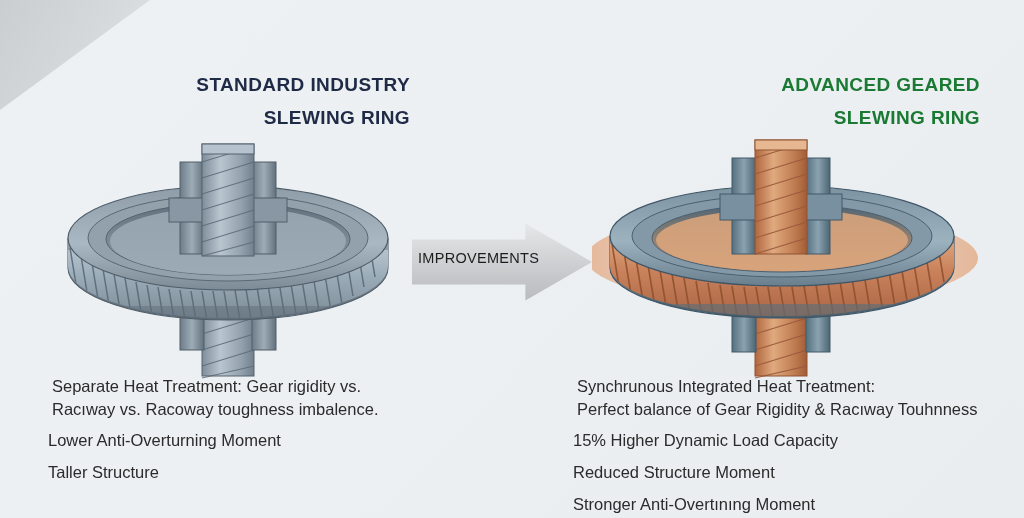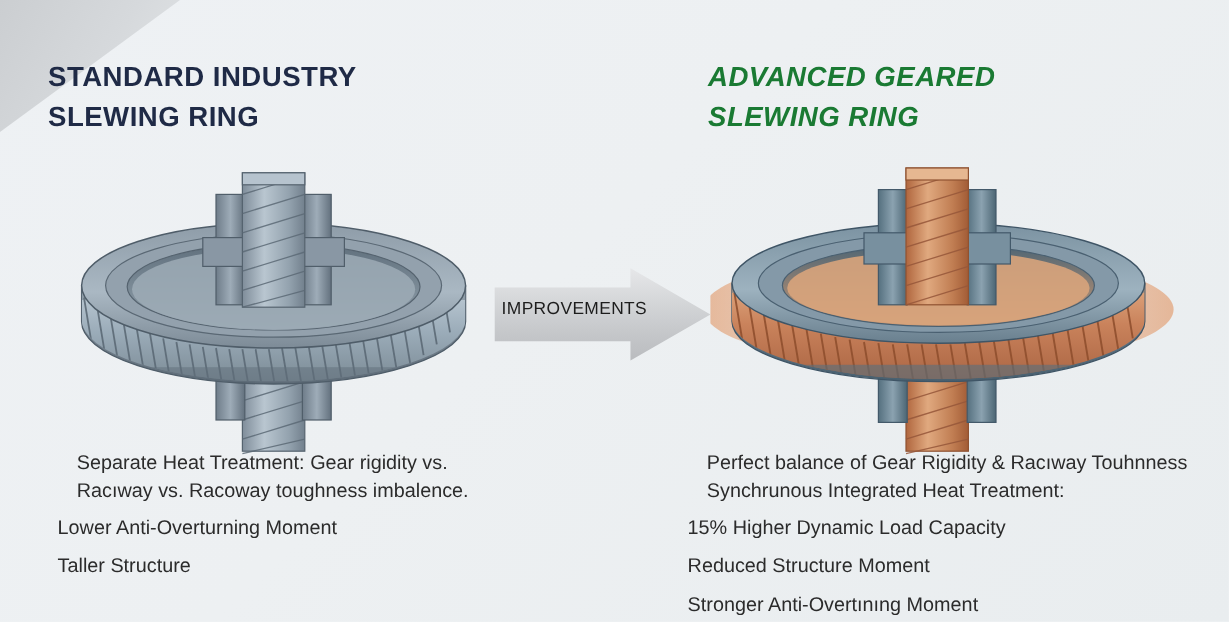--- a/index.html
+++ b/index.html
@@ -25,48 +25,48 @@
     position: absolute;
     left: 0;
     top: 0;
     width: 150px;
     height: 110px;
     background: linear-gradient(120deg, #cbced1 0%, #d6d9dc 55%, #e3e6e8 100%);
     clip-path: polygon(0 0, 150px 0, 0 110px);
   }
   .title {
     position: absolute;
-    text-align: left;
+    text-align: right;
     font-weight: bold;
-    font-size: 23px;
+    font-size: 19px;
     line-height: 33px;
     letter-spacing: 0.4px;
+    margin-top: 20px;
   }
   #title-left {
     left: 40px;
     top: 48px;
     width: 370px;
     color: #1f2a46;
   }
   #title-right {
     left: 590px;
     top: 48px;
     width: 390px;
     color: #1a7a33;
-    font-style: italic;
   }
   .bullets {
     position: absolute;
     font-size: 16.5px;
     line-height: 23px;
     color: #2b2b2b;
   }
   #bullets-left { left: 48px; top: 375px; width: 400px; }
   #bullets-right { left: 573px; top: 375px; width: 430px; }
-  .bullets .para { margin: 0 0 8px 16px; }
+  .bullets .para { margin: 0 0 8px 4px; }
   .bullets .line { margin: 0 0 9px 0; }
 
   
   #arrow-group {
     position: absolute;
     left: 412px;
     top: 222px;
     width: 180px;
     height: 80px;
   }
@@ -362,21 +362,21 @@
     <div class="para">
       <div>Separate Heat Treatment: Gear rigidity vs.</div>
       <div>Racıway vs. Racoway toughness imbalence.</div>
     </div>
     <div class="line">Lower Anti-Overturning Moment</div>
     <div class="line">Taller Structure</div>
   </div>
 
   <div class="bullets" id="bullets-right">
     <div class="para">
+      <div>Synchrunous Integrated Heat Treatment:</div>
       <div>Perfect balance of Gear Rigidity &amp; Racıway Touhnness</div>
-      <div>Synchrunous Integrated Heat Treatment:</div>
     </div>
     <div class="line">15% Higher Dynamic Load Capacity</div>
     <div class="line">Reduced Structure Moment</div>
     <div class="line">Stronger Anti-Overtınıng Moment</div>
   </div>
 
 </div>
 
 </body></html>

